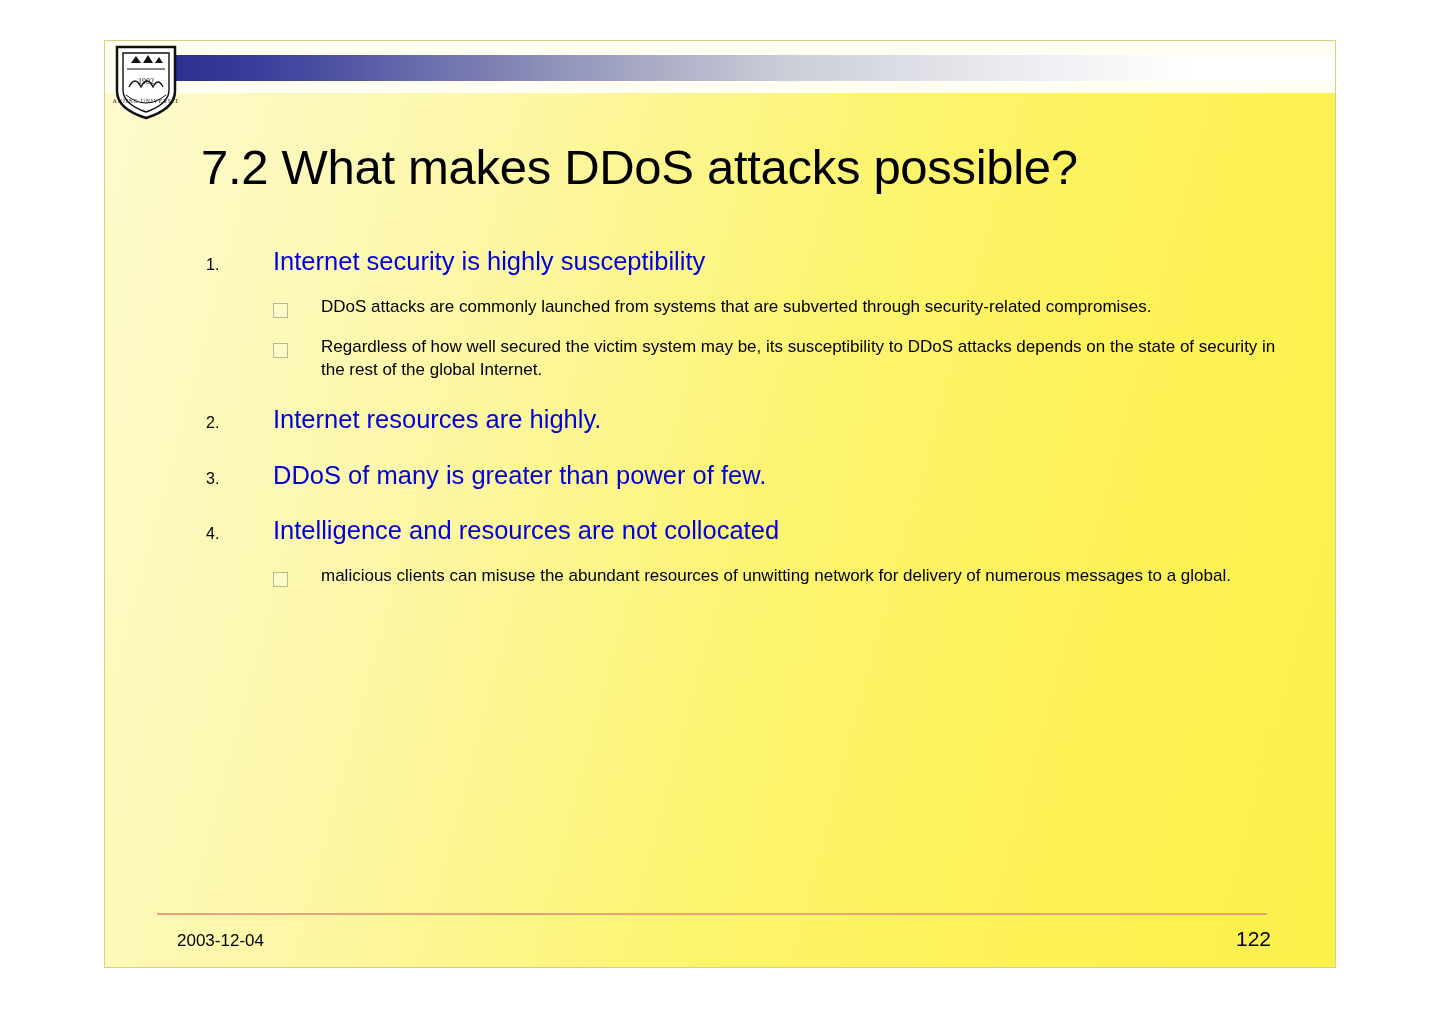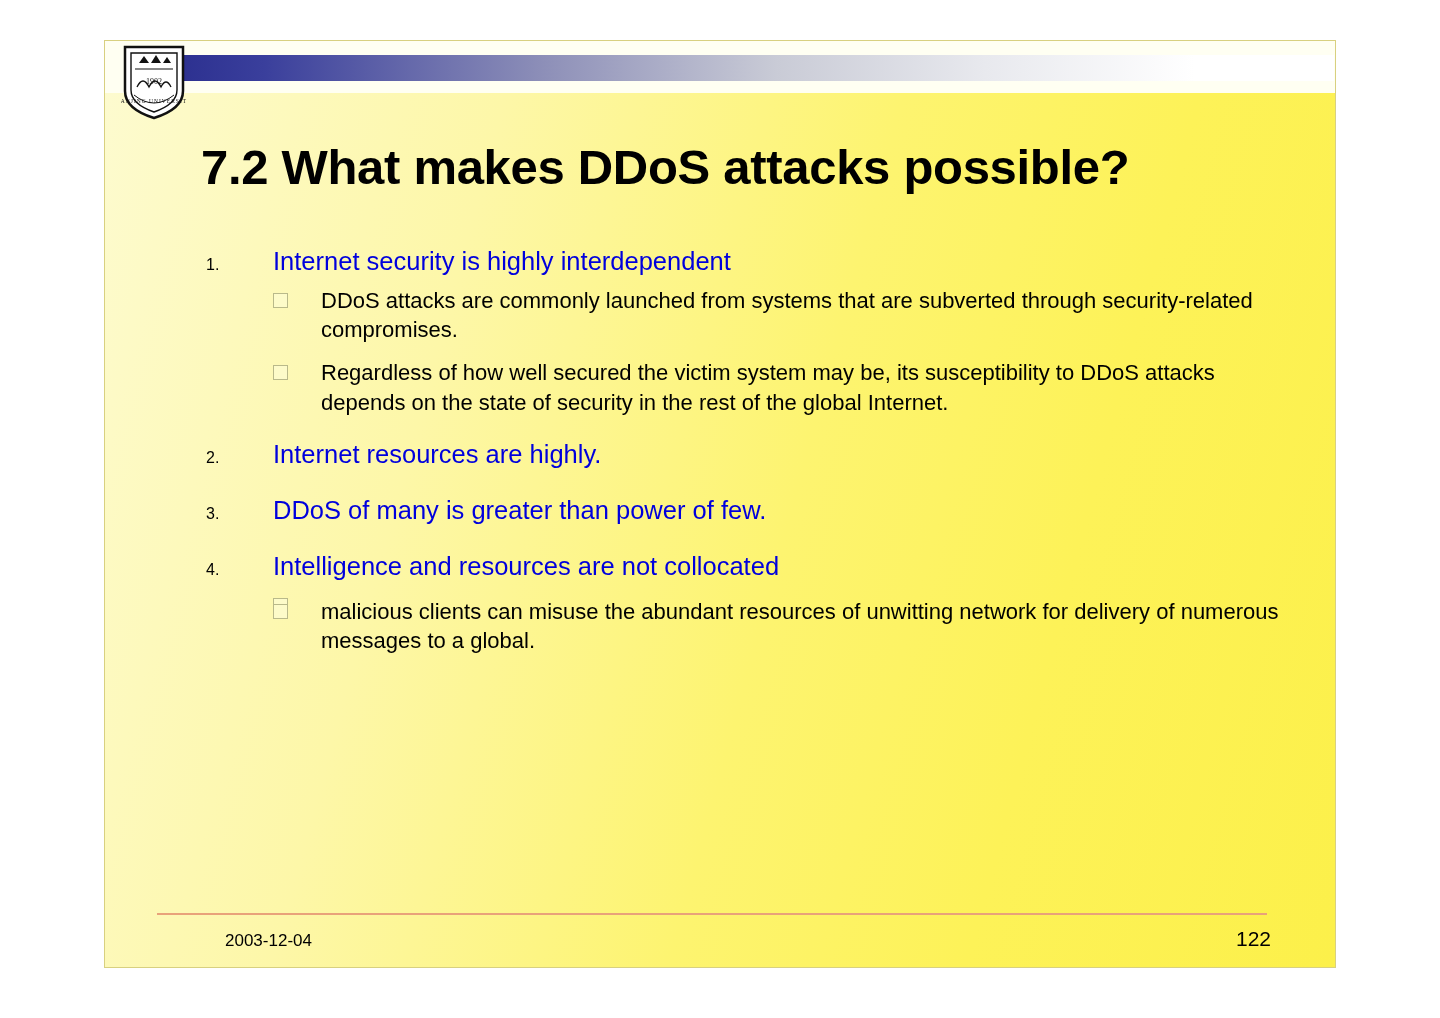--- a/index.html
+++ b/index.html
@@ -39,35 +39,35 @@
     left: 66px;
     top: 14px;
     width: 1163px;
     height: 26px;
     background: linear-gradient(to right, #2b2f8f 0%, #3a3f9c 8%, #8d8fb8 32%, #c9cbd6 52%, #e8e9ee 70%, #ffffff 88%, #ffffff 100%);
   }
 
   
   .crest {
     position: absolute;
-    left: 16px;
+    left: 8px;
     top: 2px;
     width: 66px;
     height: 78px;
   }
   .crest svg { display: block; }
 
   .title {
     position: absolute;
     left: 96px;
     top: 100px;
     width: 1100px;
     font-size: 49px;
     color: #000000;
-    font-weight: bold;
+    font-weight: normal;
     letter-spacing: -0.3px;
     line-height: 1.1;
   }
 
   .body {
     position: absolute;
     left: 96px;
     top: 205px;
     width: 1080px;
   }
@@ -84,24 +84,24 @@
     position: absolute;
     left: 5px;
     top: 9px;
     font-size: 16px;
     color: #000000;
   }
 
   .lvl2 {
     position: relative;
     padding-left: 120px;
-    margin-top: 8px;
+    margin-top: 18px;
     margin-bottom: 14px;
     color: #000000;
-    font-size: 22px;
+    font-size: 17px;
     line-height: 1.33;
   }
   .lvl2 .bullet {
     position: absolute;
     left: 72px;
     top: 7px;
     width: 15px;
     height: 15px;
     border: 1.5px solid #b9b98a;
     background: #fdfbc9;
@@ -116,21 +116,20 @@
     height: 2px;
     background: #e8a27a;
   }
 
   .footer-date {
     position: absolute;
     left: 72px;
     top: 890px;
     font-size: 17px;
     color: #000000;
-    margin-left: 48px;
   }
   .footer-center {
     position: absolute;
     left: 0;
     top: 886px;
     width: 1232px;
     text-align: center;
     font-family: "DejaVu Sans", sans-serif;
     font-size: 21px;
     color: #000000;
@@ -166,21 +165,21 @@
       <text x="33" y="60" font-size="5.5" font-family="Liberation Serif, serif" text-anchor="middle" fill="#111111" letter-spacing="1">NANJING UNIVERSITY</text>
     </svg>
   </div>
 
   <div class="title">7.2 What makes DDoS attacks possible?</div>
 
   <div class="body">
 
     <div class="lvl1">
       <span class="num">1.</span>
-      <span>Internet security is highly interdependent</span>
+      <span>Internet security is highly susceptibility</span>
     </div>
     <div class="lvl2">
       <span class="bullet"></span>
       <span>DDoS attacks are commonly launched from systems that are subverted through security-related compromises.</span>
     </div>
     <div class="lvl2">
       <span class="bullet"></span>
       <span>Regardless of how well secured the victim system may be, its susceptibility to DDoS attacks depends on the state of security in the rest of the global Internet.</span>
     </div>
 

